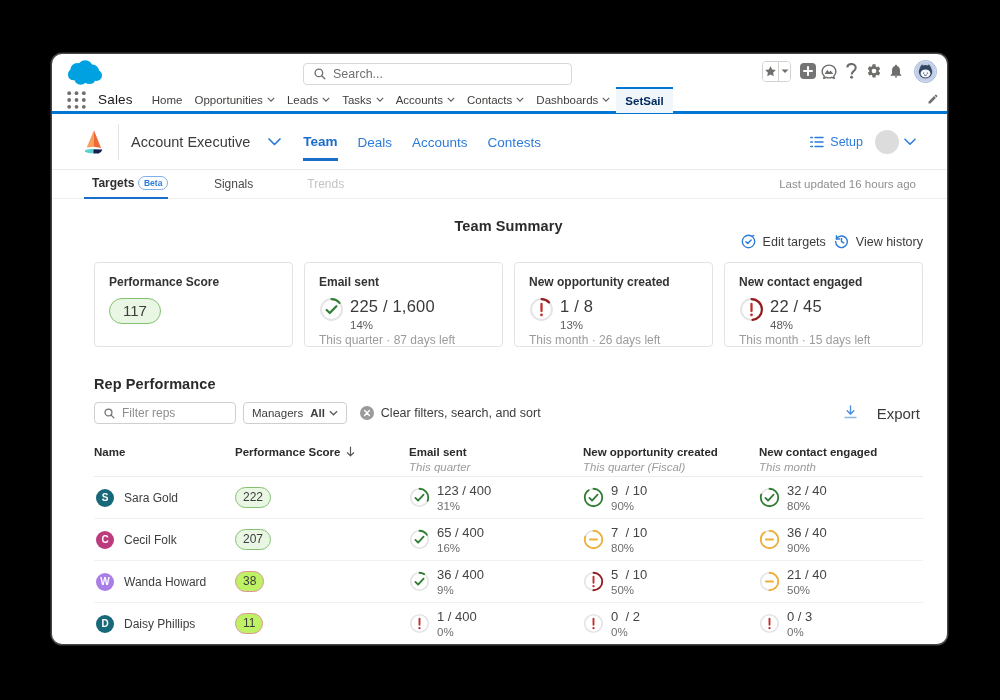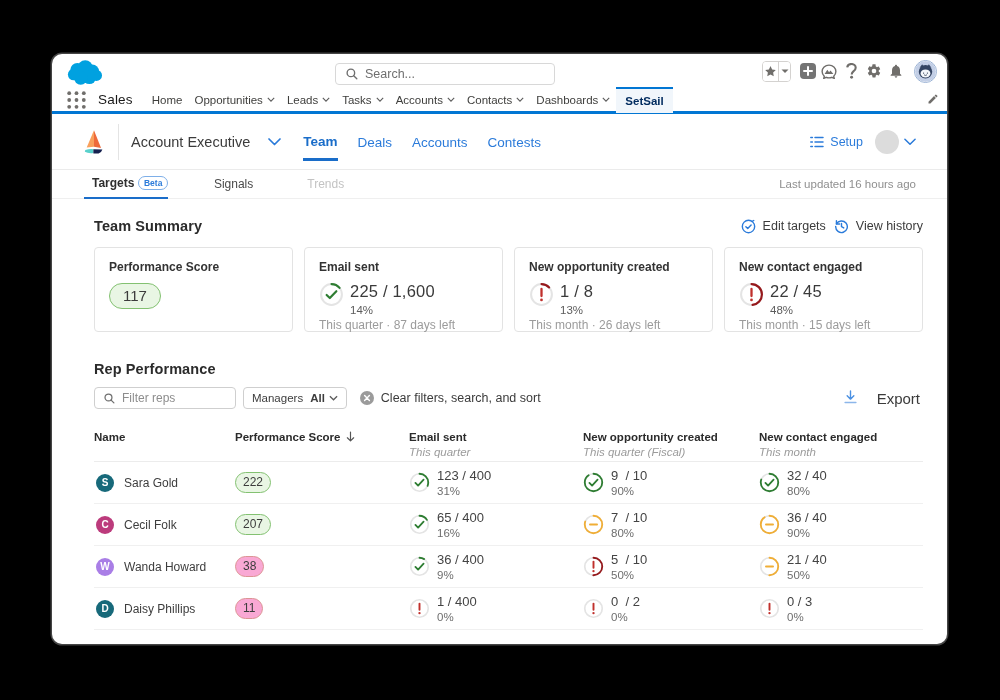--- a/index.html
+++ b/index.html
@@ -5,23 +5,23 @@
   * { margin:0; padding:0; box-sizing:border-box; }
   html,body { width:1000px; height:700px; background:#000; overflow:hidden;
     font-family:"Liberation Sans", sans-serif; }
   .window { position:absolute; left:52px; top:54px; width:895px; height:590px;
     background:#fff; border-radius:10px; overflow:hidden;
     box-shadow:0 0 0 1.5px #454545; }
 
   
   .global-bar { position:relative; height:34px; }
   .cloud-logo { position:absolute; left:13px; top:5px; }
-  .search-box { position:absolute; left:251px; top:9px; width:220px; height:22px;
+  .search-box { position:absolute; left:251px; top:9px; width:269px; height:22px;
     border:1px solid #d8d8d8; border-radius:4px; display:flex; align-items:center;
-    padding-left:10px; gap:7px; background:#fff;margin-left:32px; }
+    padding-left:10px; gap:7px; background:#fff; }
   .search-box .ph { font-size:12.5px; color:#6f6f6f; }
   .gbar-right { position:absolute; right:10px; top:0; height:34px;
     display:flex; align-items:center; gap:9px; }
   .astro { margin-left:1px; }
   .fav-btn { display:flex; height:21px; border:1px solid #d4d2d0; border-radius:4px; overflow:hidden; }
   .fav-btn .seg { display:flex; align-items:center; justify-content:center; width:15px; background:#fff; }
   .fav-btn .seg+.seg { border-left:1px solid #d4d2d0; width:12px; }
   .gicon { display:flex; align-items:center; justify-content:center; color:#706e6b; }
   .plus-sq { width:16px; height:16px; background:#747474; border-radius:4px;
     display:flex; align-items:center; justify-content:center; }
@@ -63,38 +63,38 @@
   .subnav-tab.active { color:#2e2e2e; font-weight:bold; border-bottom:2.5px solid #1a6dc9; padding-right:0; }
   .subnav-tab.disabled { color:#c3c3c3; }
   .subnav-tab + .subnav-tab { margin-left:38px; }
   .beta-pill { font-size:8.5px; font-weight:bold; color:#2b7bda; border:1px solid #7eafe8;
     border-radius:8px; padding:2px 4.5px; line-height:1; }
   .last-updated { margin-left:auto; font-size:11.5px; color:#8f8f8f; }
 
   
   .content { padding:0 24px 0 42px; }
   .section-head { display:flex; align-items:center; }
-  .section-head.ts { margin-top:19px; }
+  .section-head.ts { margin-top:19px;flex-direction:column; }
   .section-title { font-size:14.5px; font-weight:bold; color:#2b2b2b; letter-spacing:.1px; }
   .head-actions { margin-left:auto; display:flex; gap:8px; }
   .head-link { display:flex; align-items:center; gap:7px; font-size:12.5px; color:#3b3b3b; }
 
   .cards { display:flex; gap:11px; margin-top:13px; }
   .card { width:199px; height:85px; border:1px solid #e3e3e3; border-radius:4px;
     padding:12px 14px; background:#fff; }
   .card-label { font-size:12px; font-weight:bold; color:#333; }
   .card-body { display:flex; align-items:flex-start; gap:6px; margin-top:8px; }
   .card-ring { flex:0 0 auto; }
   .card-value { font-size:16.5px; color:#3a3a3a; letter-spacing:.2px; }
   .card-pct { font-size:11.5px; color:#5c5c5c; margin-top:3px; }
   .card-footer { font-size:12px; color:#9b9b9b; margin-top:2px; }
   .score-pill { display:inline-block; margin-top:9px; font-size:15px; color:#3c3c3c;
     padding:3px 13px 4px; border-radius:14px; }
   .pill-green { background:#e9f6e4; border:1px solid #83c171; }
-  .pill-red { background:#f9a8d4; border:1px solid #dc9494; }
+  .pill-red { background:#bef264; border:1px solid #dc9494; }
 
   .section-head.rp { margin-top:29px; }
   .filter-row { display:flex; align-items:center; margin-top:10px; }
   .filter-input { width:142px; height:22px; border:1px solid #cfcfcf; border-radius:4px;
     display:flex; align-items:center; gap:7px; padding-left:9px; }
   .filter-input .ph { font-size:12px; color:#8d8d8d; }
   .managers-dd { margin-left:7px; height:22px; border:1px solid #cfcfcf; border-radius:4px;
     display:flex; align-items:center; padding:0 8px; gap:4px; font-size:11.5px; color:#3d3d3d; }
   .managers-dd b { font-weight:bold; margin-left:3px; }
   .clear-btn { display:flex; align-items:center; gap:7px; margin-left:13px;

